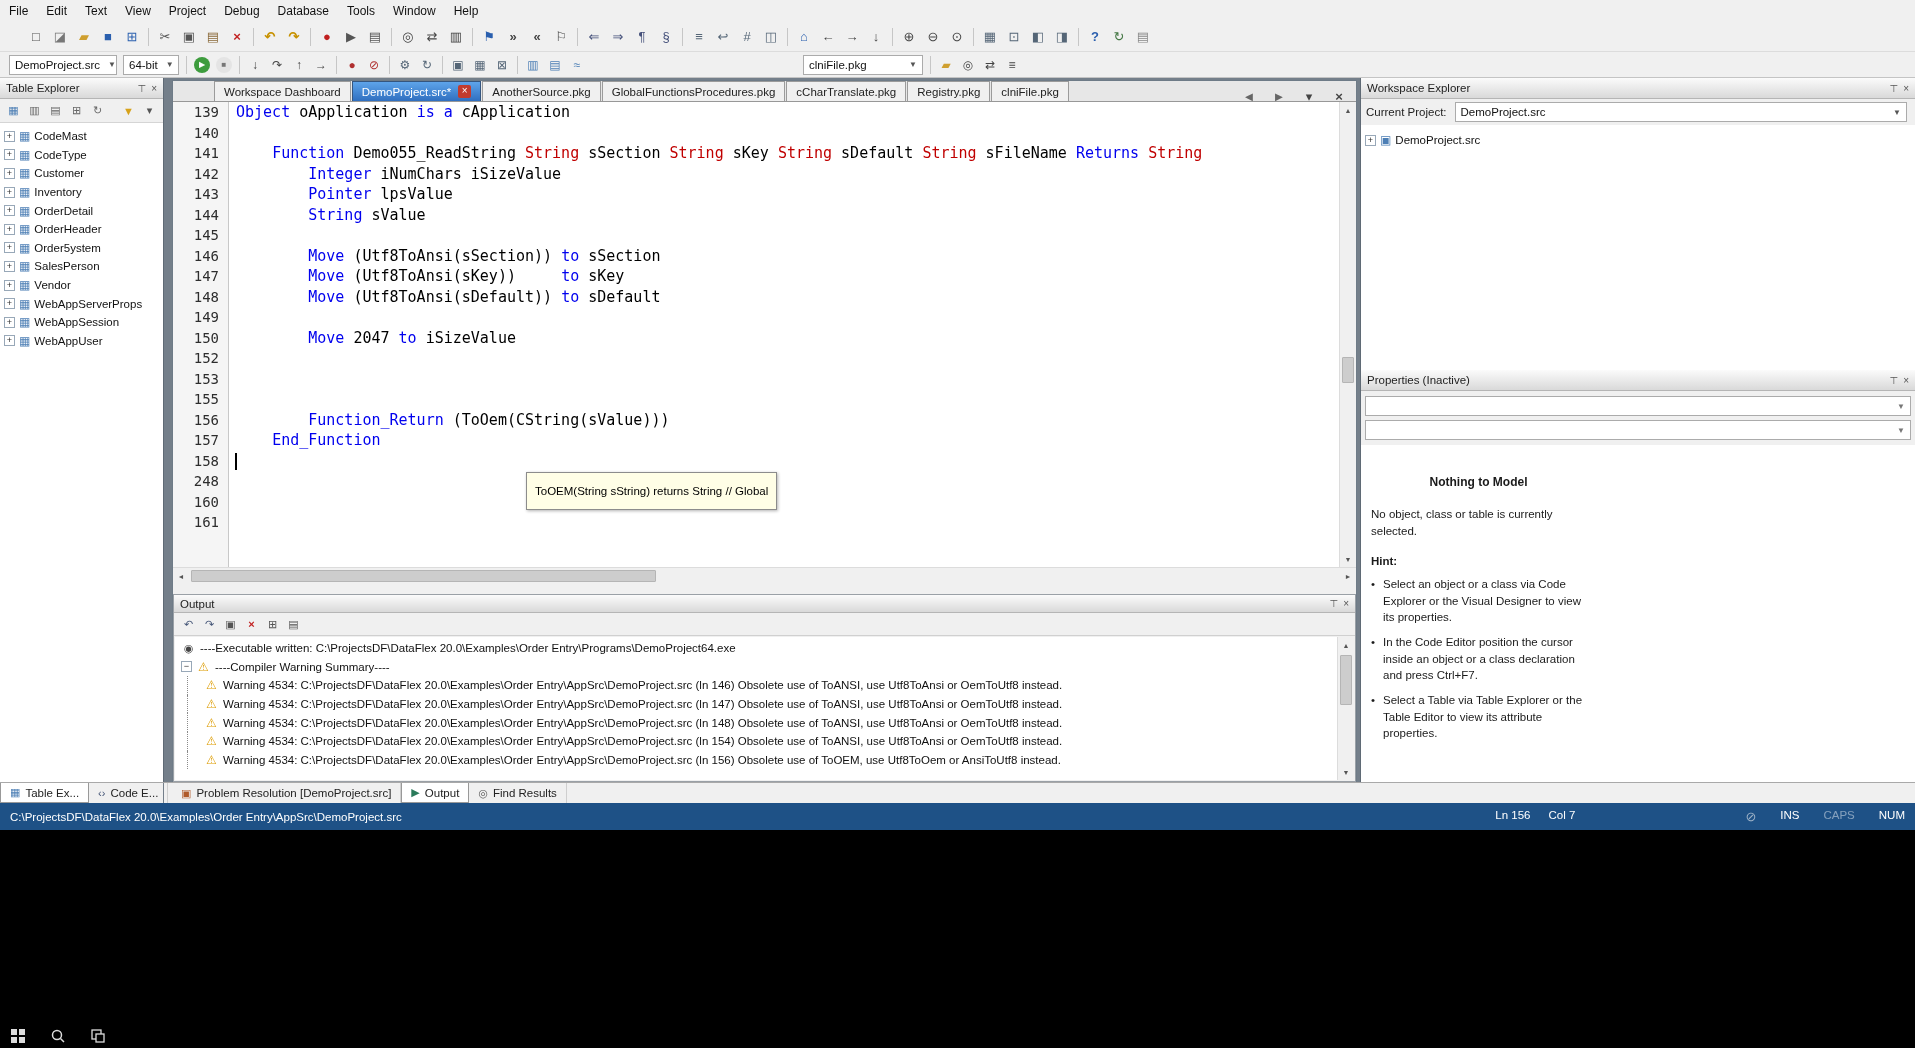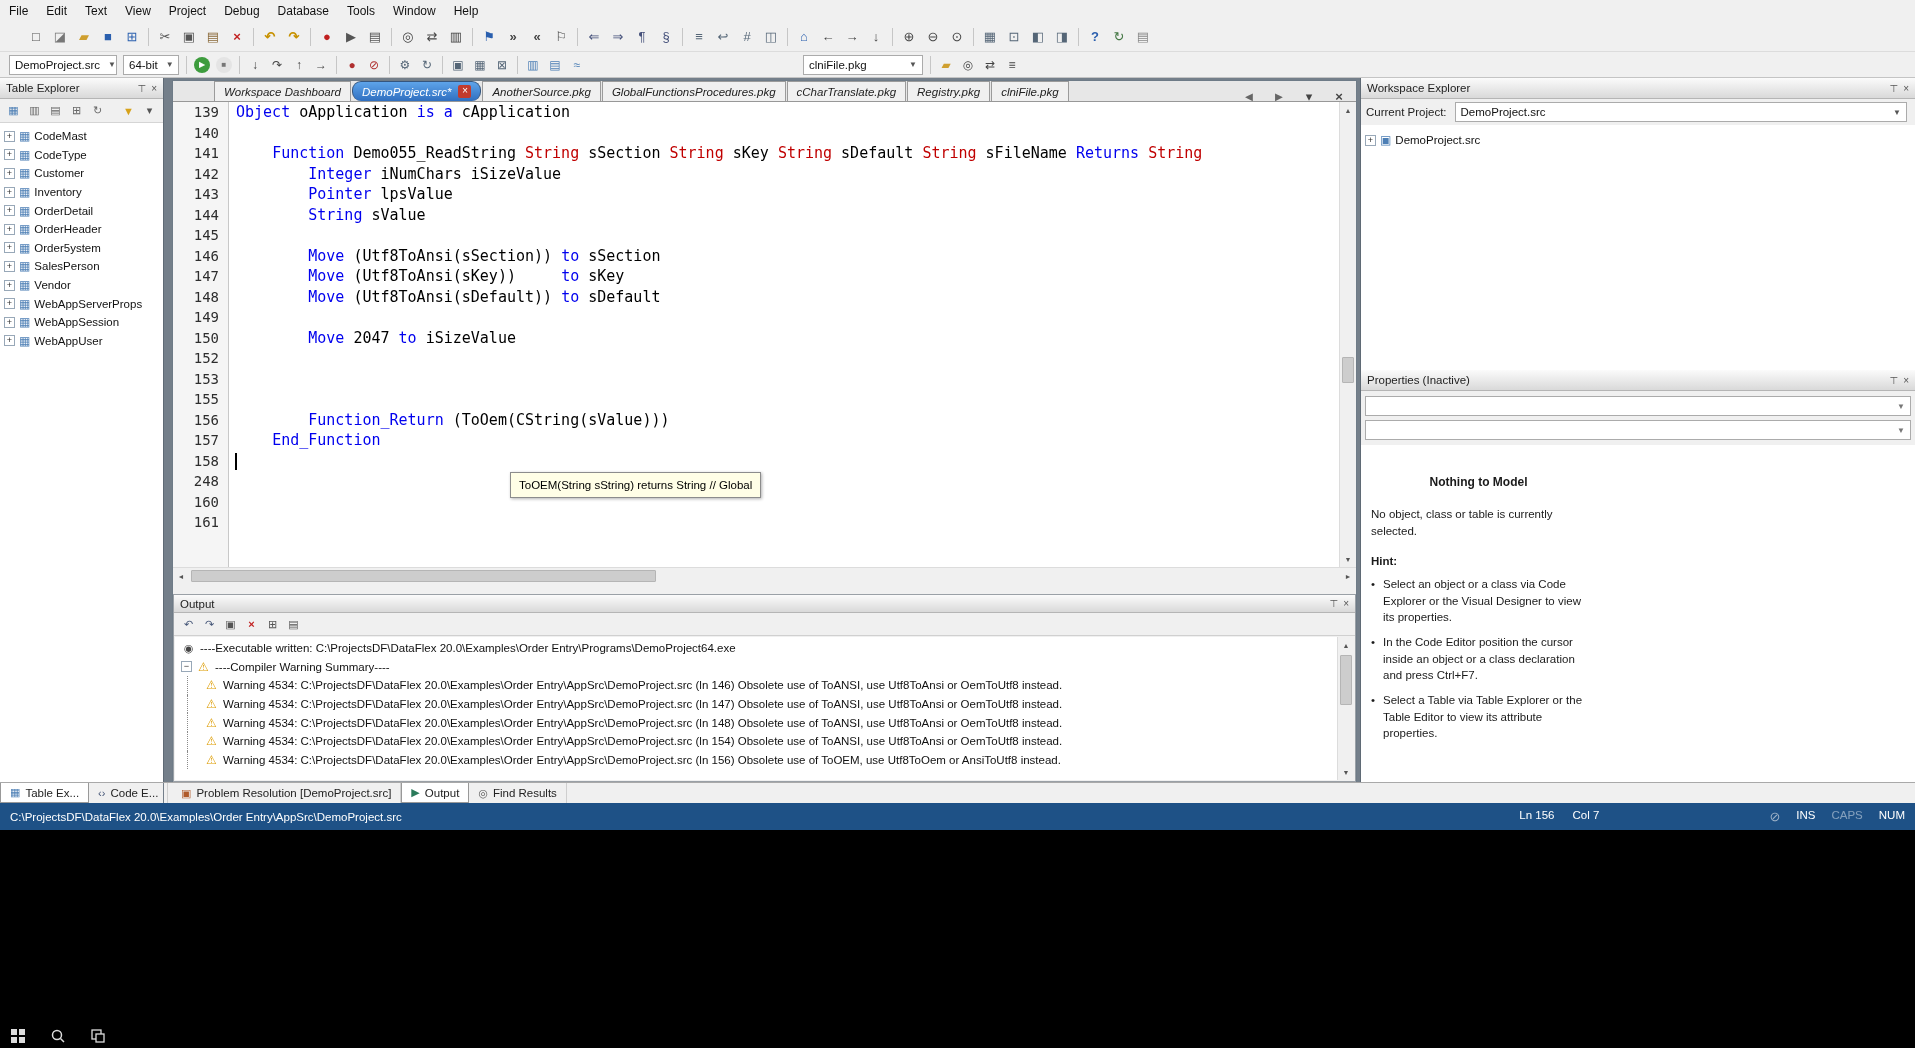--- a/index.html
+++ b/index.html
@@ -48,36 +48,36 @@
   .tree-item { display:flex; align-items:center; height:18.6px; padding-left:4px; color:#111; white-space:nowrap; }
   .table-icon { color:#4d7fb5; font-size:12px; margin-right:4px; }
 
   
   .doc-area { position:absolute; left:172px; top:80px; width:1185px; height:702px; background:#f0f0f0;
               border:1px solid #6e7b87; }
   .doc-tabs { position:absolute; left:0; top:0; width:100%; height:21px; background:#e7e7e7;
               border-bottom:1px solid #989898; display:flex; align-items:flex-end; padding-left:41px; }
   .doc-tab { height:20px; display:flex; align-items:center; padding:0 9px; font-size:11.5px;
              border:1px solid #9b9b9b; border-bottom:none; background:#f0f0f0; color:#222; margin-right:1px; white-space:nowrap; }
-  .doc-tab.active { background:linear-gradient(#5ea4ea,#2f6fc0); color:#fff; border-color:#35567f;border-radius:9px; }
+  .doc-tab.active { background:linear-gradient(#5ea4ea,#2f6fc0); color:#fff; border-color:#35567f; }
   .tab-close { width:13px; height:13px; background:#c23b2e; color:#fff; font-size:10px; line-height:12px;
                text-align:center; margin-left:7px; border-radius:2px; }
   .tab-nav { position:absolute; right:5px; top:4px; display:flex; gap:6px; font-size:10px; align-items:center; }
 
   .editor { position:absolute; left:0; top:21px; width:1183px; height:465px; background:#fff; overflow:hidden; }
   .gutter-bg { position:absolute; left:0; top:0; bottom:0; width:56px; background:#f5f5f5; border-right:1px solid #c8c8c8; }
   .code-lines { position:absolute; left:0; top:0; right:17px; bottom:0; overflow:hidden; }
   .code-line { display:flex; height:20.5px; font-family:"DejaVu Sans Mono", monospace; font-size:15px;
                line-height:20.5px; white-space:pre; position:relative; }
   .ln { width:56px; flex:none; text-align:right; padding-right:10px; color:#2d2d2d; font-size:14px; }
   .code-text { padding-left:7px; }
   .sk { color:#0000ee; } .sy { color:#c00000; } .ss { color:#808080; } .sn { color:#000; }
   .caret { position:absolute; left:62px; width:1.5px; height:17px; background:#000; z-index:5; }
-  .tooltip { position:absolute; left:337px; top:370px; background:#fffee6; border:1px solid #8c8c8c;
-             font-size:11.5px; padding:6px 8px; color:#000; white-space:nowrap; z-index:6;
+  .tooltip { position:absolute; left:353px; top:370px; background:#fffee6; border:1px solid #8c8c8c;
+             font-size:11.5px; padding:12px 8px; color:#000; white-space:nowrap; z-index:6;
              box-shadow:1px 1px 3px rgba(0,0,0,.3); }
 
   .vscroll { position:absolute; right:0; top:0; bottom:0; width:17px; background:#f0f0f0; border-left:1px solid #dcdcdc; }
   .vs-arrow { height:16px; display:flex; align-items:center; justify-content:center; font-size:7px; color:#555; }
   .vs-arrow.down { position:absolute; bottom:0; left:0; right:0; }
   .thumb-v { position:absolute; left:2px; right:2px; background:#cdcdcd; border:1px solid #b5b5b5; border-radius:1px; }
   .hscroll { position:absolute; left:0; top:486px; width:1183px; height:17px; background:#f0f0f0; border-top:1px solid #dcdcdc; }
   .hs-arrow { position:absolute; top:0; width:16px; height:17px; display:flex; align-items:center; justify-content:center;
               font-size:7px; color:#555; }
   .thumb-h { position:absolute; top:2px; height:12px; background:#cdcdcd; border:1px solid #b5b5b5; border-radius:1px; }
@@ -120,21 +120,21 @@
   .bb-tab { display:flex; align-items:center; gap:5px; padding:0 9px; border-right:1px solid #cfcfcf; color:#222; white-space:nowrap; }
   .bb-tab .bb-ico { font-size:11px; }
   .bb-tab.active { background:#fff; border:1px solid #999; border-top:none; }
 
   
   .statusbar { position:absolute; left:0; top:803px; width:100%; height:27px; background:#1e5186; color:#fff;
                display:flex; align-items:center; font-size:11.5px; padding:0 10px; }
   .sb-right { margin-left:auto; display:flex; align-items:flex-start; }
   .sb-col { margin-left:18px; }
   .sb-ico { margin-left:170px; color:#9fb3c8; font-size:13px; }
-  .sb-ind { margin-left:16px; }
+  .sb-ind { margin-left:24px; }
   .dim { opacity:.45; }
 
   
   .taskbar-icons { position:absolute; left:10px; top:1028px; display:flex; gap:24px; align-items:center; }
 </style>
 </head>
 <body>
 
 <div class="screen">
 
@@ -344,21 +344,21 @@
         <div class="tree-item">
           <span class="expbox">+</span>
           <span class="table-icon">▦</span>
           <span>WebAppUser</span>
         </div>
       </div>
   </div>
 
   <div class="doc-area">
     <div class="doc-tabs">
-      <div class="tb-icons" id="doc-tabs-list" style="height:100%;font-style:italic;">
+      <div class="tb-icons" id="doc-tabs-list" style="height:100%;">
           <div class="doc-tab">
             <span>Workspace Dashboard</span>
           </div>
           <div class="doc-tab active">
             <span>DemoProject.src*</span>
             <span class="tab-close">×</span>
           </div>
           <div class="doc-tab">
             <span>AnotherSource.pkg</span>
           </div>

